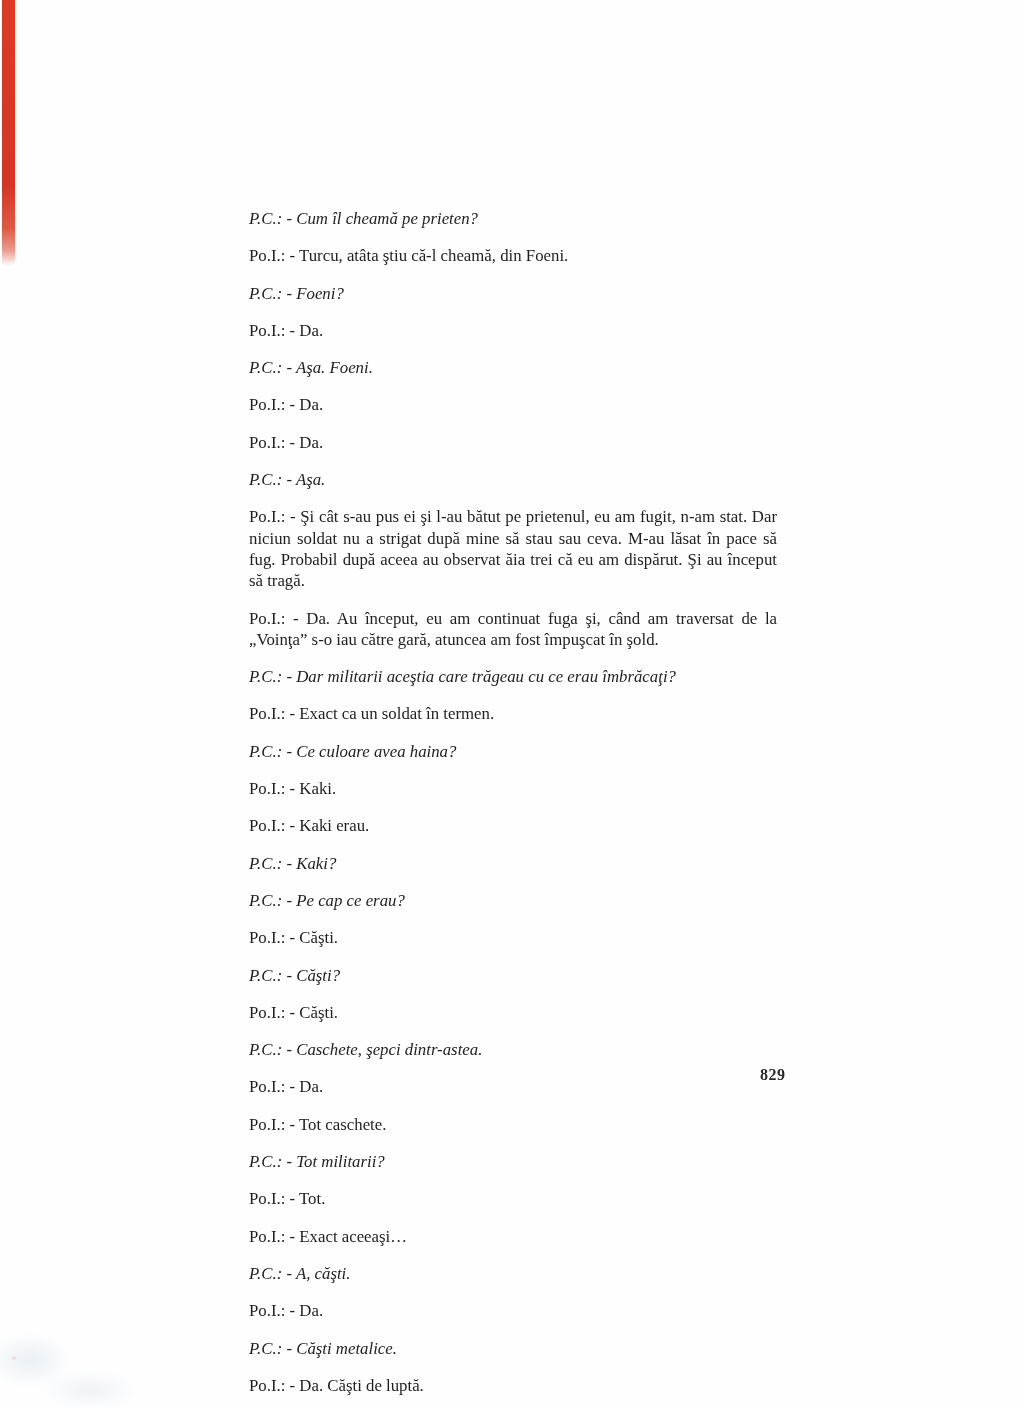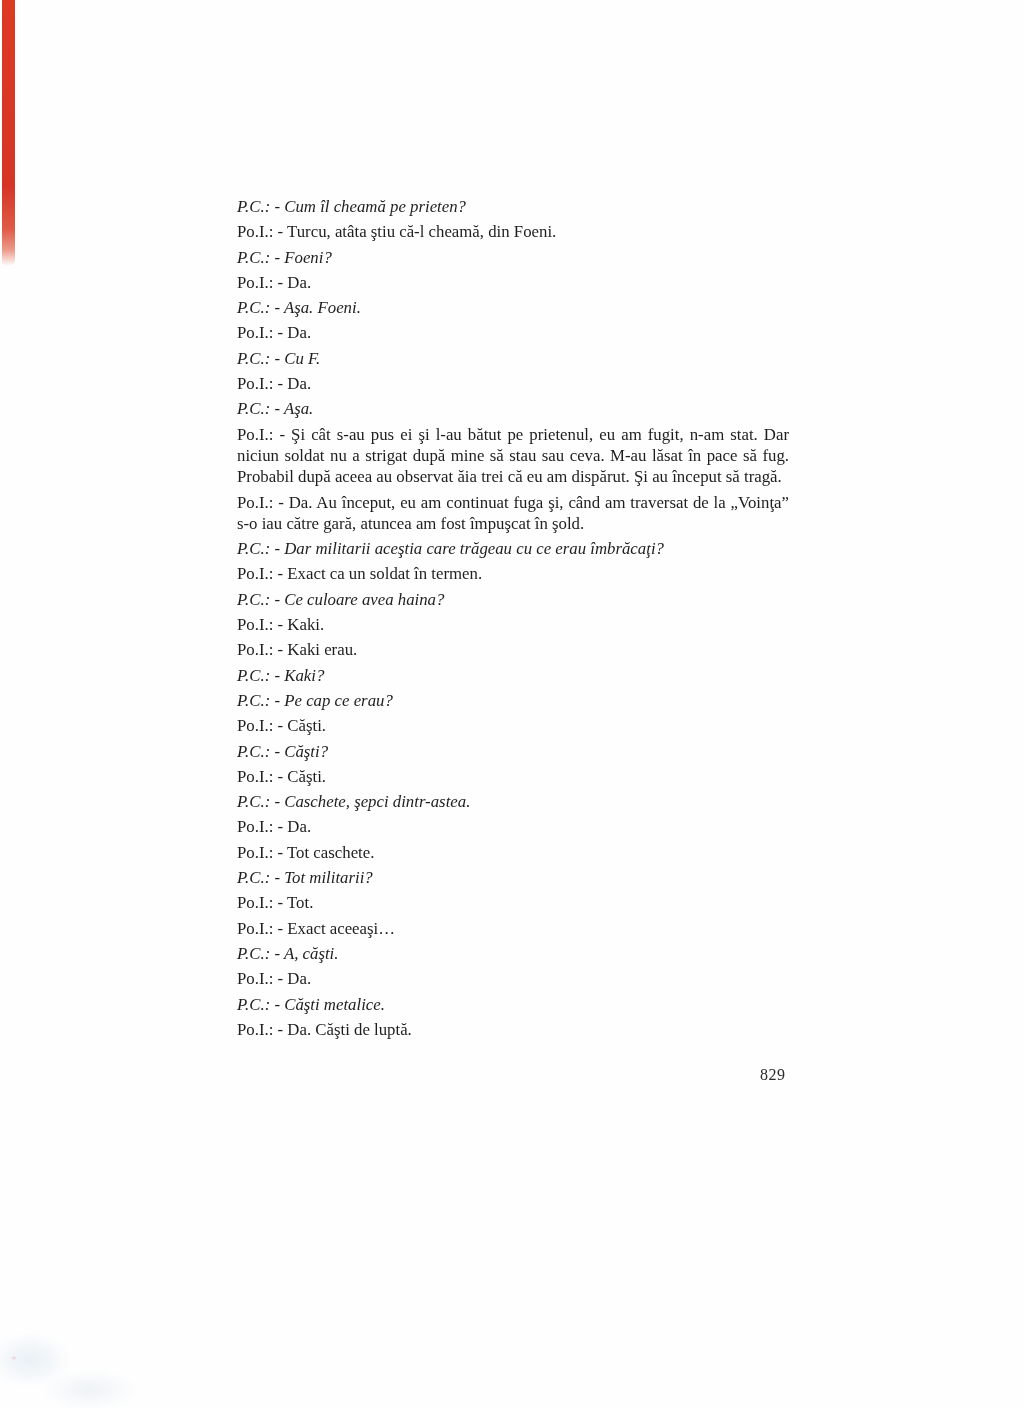--- a/index.html
+++ b/index.html
@@ -45,50 +45,50 @@
   .dialogue {
     position: absolute;
     left: 233px;
     top: 192px;
     width: 560px;
     font-size: 16.8px;
     line-height: 21.3px;
     color: #1e1e1e;
   }
   .dialogue p {
-    margin: 4px;
+    margin: 16px;
     padding: 0;
     text-align: justify;
   }
   .dialogue p.pc {
     font-style: italic;
   }
   .page-number {
     position: absolute;
     left: 760px;
     top: 1066px;
     font-size: 16px;
     color: #2b2b2b;
     letter-spacing: 0.5px;
+    font-weight: bold;
   }
 </style>
 </head>
 <body>
 
 <div class="page">
   <div class="scan-stripe"></div>
   <div class="scan-smudge"></div>
   <div class="dialogue" id="dialogue">
       <p class="line pc">P.C.: - Cum îl cheamă pe prieten?</p>
       <p class="line poi">Po.I.: - Turcu, atâta ştiu că-l cheamă, din Foeni.</p>
       <p class="line pc">P.C.: - Foeni?</p>
       <p class="line poi">Po.I.: - Da.</p>
       <p class="line pc">P.C.: - Aşa. Foeni.</p>
       <p class="line poi">Po.I.: - Da.</p>
-      <p class="line pc">P.C.: - Cu F.</p>
       <p class="line poi">Po.I.: - Da.</p>
       <p class="line pc">P.C.: - Aşa.</p>
       <p class="line poi">Po.I.: - Şi cât s-au pus ei şi l-au bătut pe prietenul, eu am fugit, n-am stat. Dar niciun soldat nu a strigat după mine să stau sau ceva. M-au lăsat în pace să fug. Probabil după aceea au observat ăia trei că eu am dispărut. Şi au început să tragă.</p>
       <p class="line poi">Po.I.: - Da. Au început, eu am continuat fuga şi, când am traversat de la „Voinţa” s-o iau către gară, atuncea am fost împuşcat în şold.</p>
       <p class="line pc">P.C.: - Dar militarii aceştia care trăgeau cu ce erau îmbrăcaţi?</p>
       <p class="line poi">Po.I.: - Exact ca un soldat în termen.</p>
       <p class="line pc">P.C.: - Ce culoare avea haina?</p>
       <p class="line poi">Po.I.: - Kaki.</p>
       <p class="line poi">Po.I.: - Kaki erau.</p>
       <p class="line pc">P.C.: - Kaki?</p>

